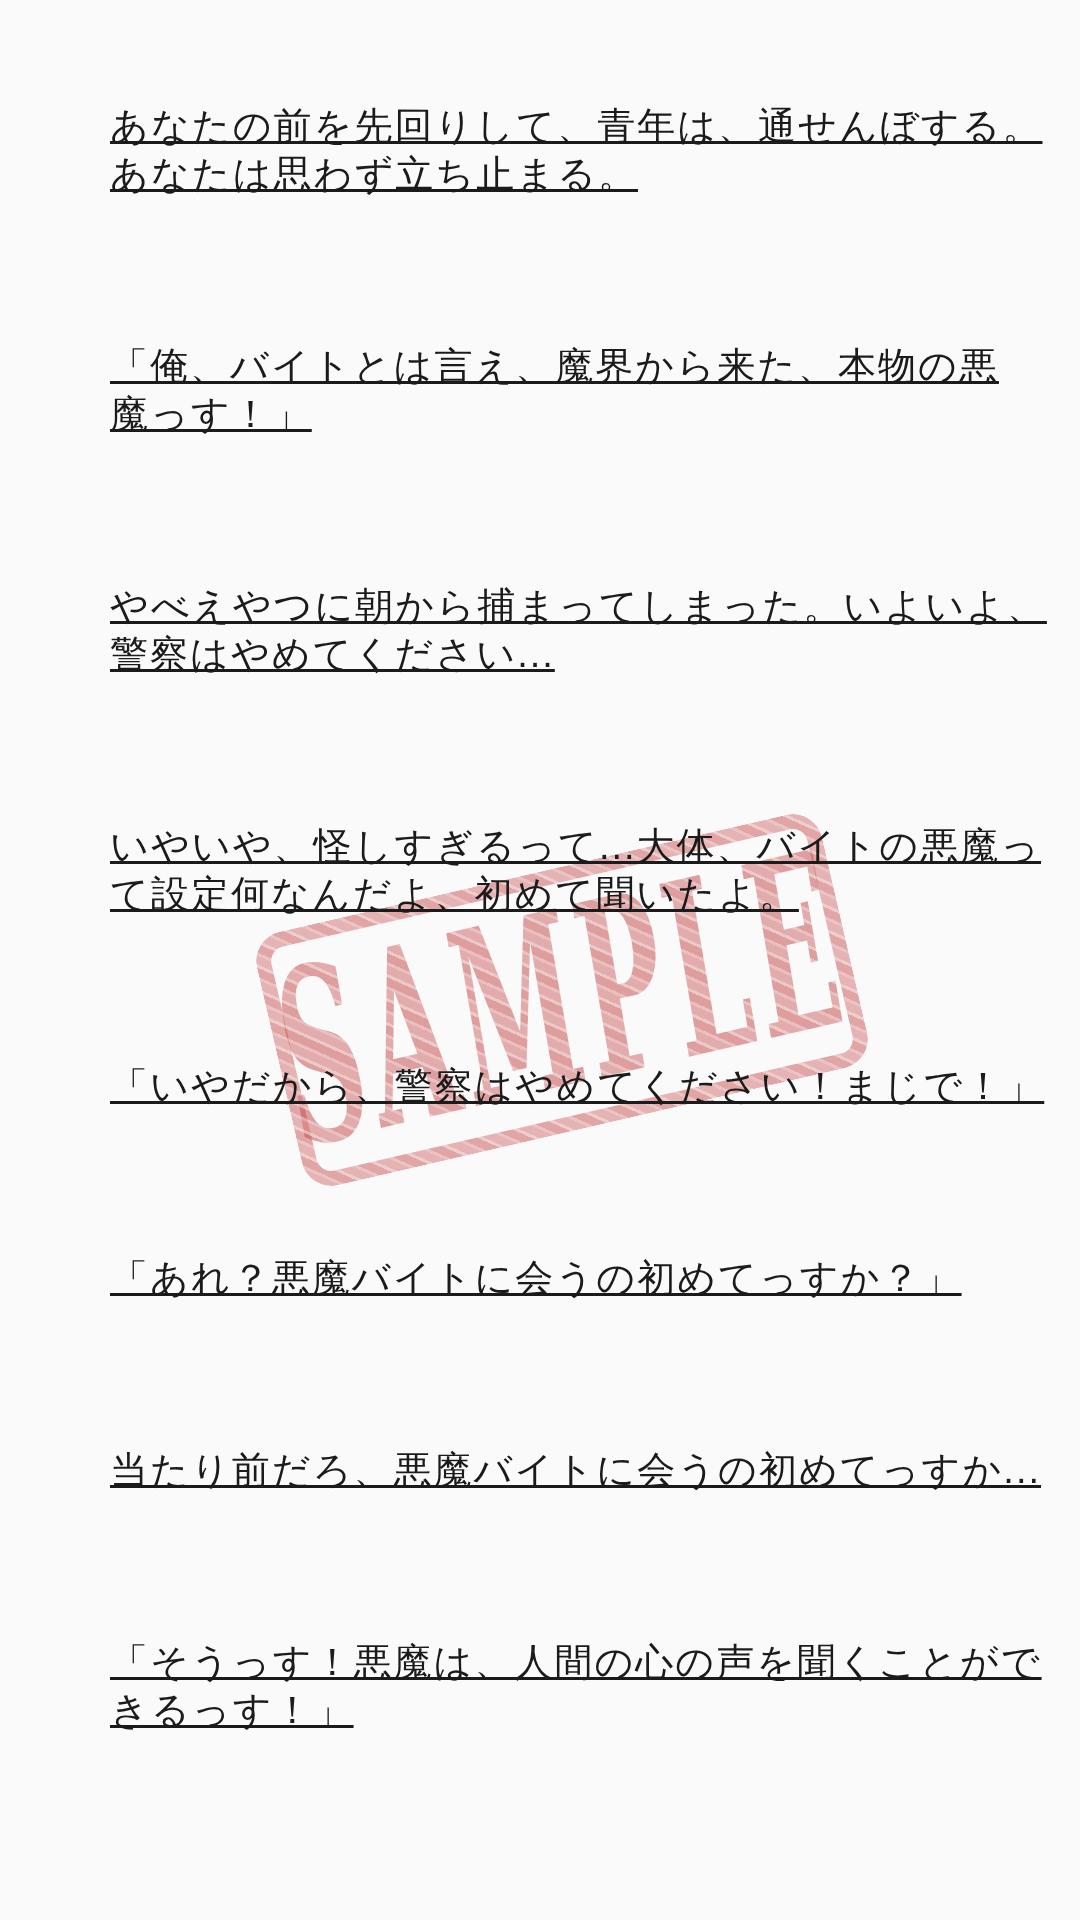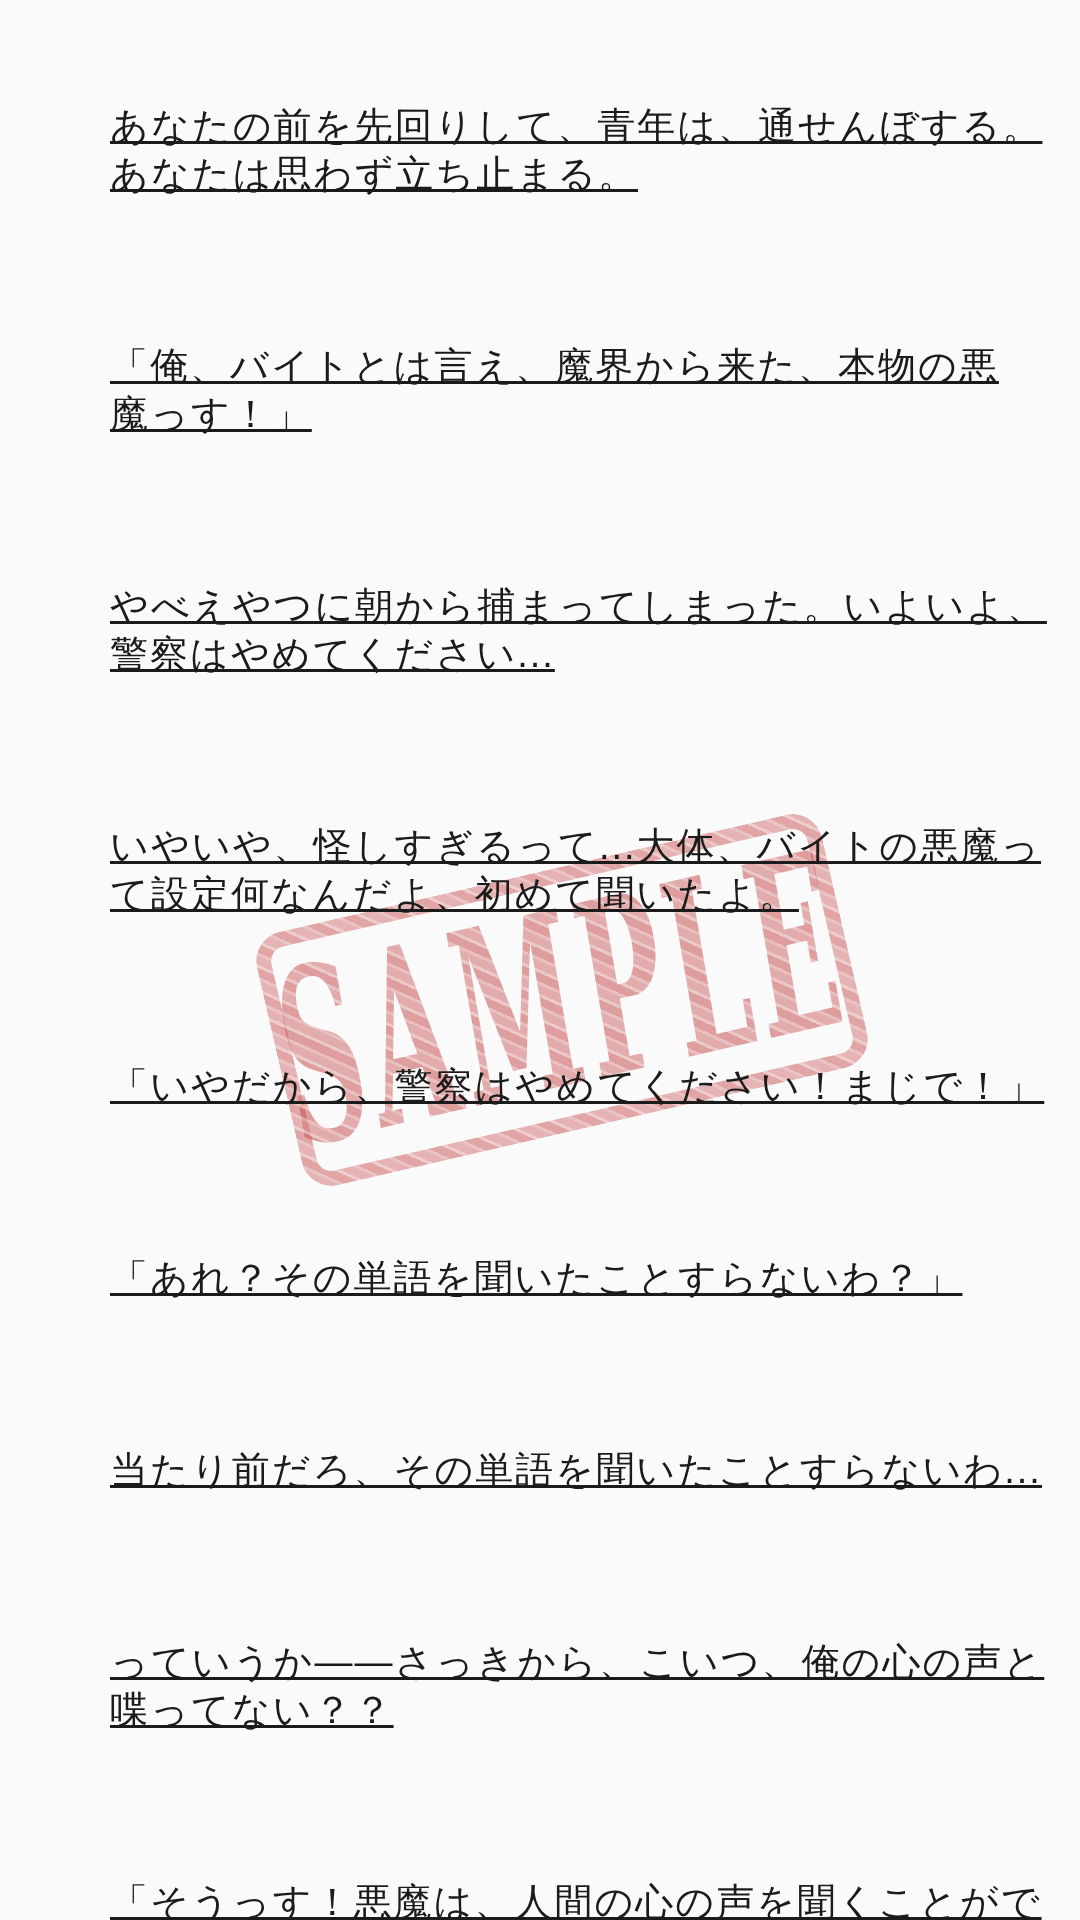--- a/index.html
+++ b/index.html
@@ -82,24 +82,22 @@
   <article>
     <p>あなたの前を先回りして、青年は、通せんぼする。
 あなたは思わず立ち止まる。</p>
     <p>「俺、バイトとは言え、魔界から来た、本物の悪
 魔っす！」</p>
     <p>やべえやつに朝から捕まってしまった。いよいよ、
 警察はやめてください...</p>
     <p>いやいや、怪しすぎるって...大体、バイトの悪魔っ
 て設定何なんだよ、初めて聞いたよ。</p>
     <p>「いやだから、警察はやめてください！まじで！」</p>
-    <p>「あれ？その単語を聞いたことすらないわ？」</p>
-    <p>当たり前だろ、その単語を聞いたことすらないわ...</p>
-    <p>っていうか——さっきから、こいつ、俺の心の声と
-喋ってない？？</p>
+    <p>「あれ？悪魔バイトに会うの初めてっすか？」</p>
+    <p>当たり前だろ、悪魔バイトに会うの初めてっすか...</p>
     <p>「そうっす！悪魔は、人間の心の声を聞くことがで
 きるっす！」</p>
     
     
     
     
     
     
   </article>
 

